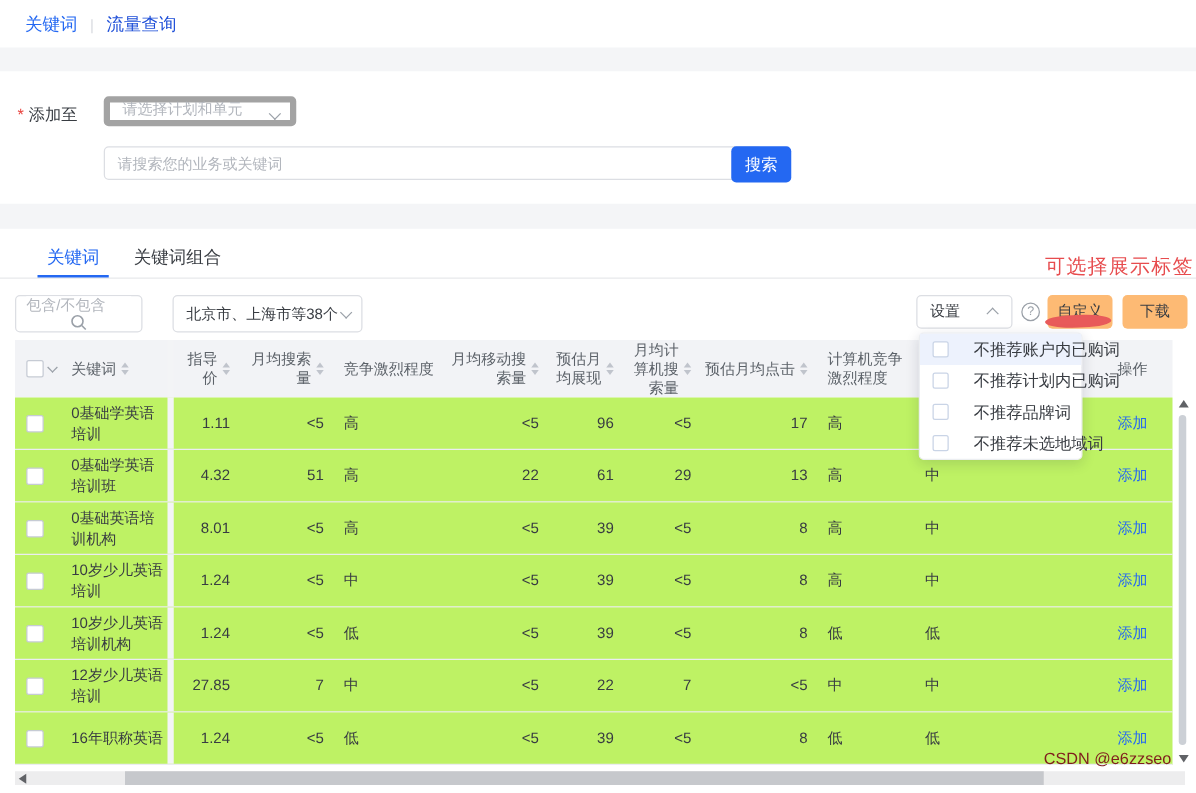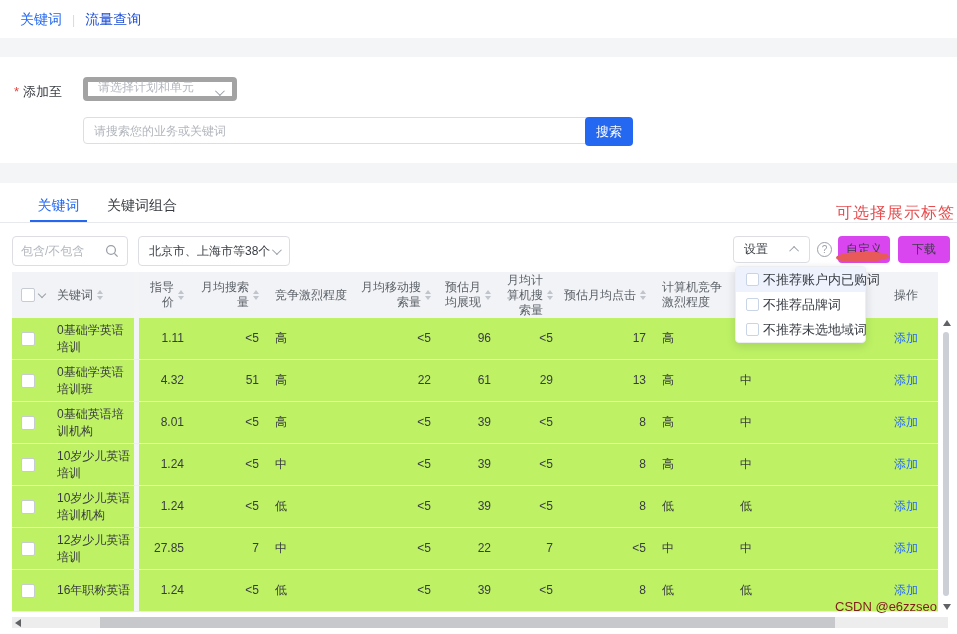--- a/index.html
+++ b/index.html
@@ -40,31 +40,31 @@
   .tabs-line { left:0; top:222px; width:957px; height:1px; background:#e7e9ec; }
   .tab { top:192px; height:30px; line-height:26px; font-size:14px; cursor:pointer; text-align:center; }
   .tab1 { left:30px; width:57px; }
   .tab2 { left:103px; width:78px; }
   .tab.active { color:#2468f2; border-bottom:2px solid #2468f2; }
 
   .annotation { left:798px; top:203px; font-family:"Liberation Serif","DejaVu Serif",serif;
     font-size:16px; color:#e74c4e; letter-spacing:1px;margin-left:38px; }
 
   
-  .contain-box { left:12px; top:236px; width:116px; height:30px; border:1px solid #dcdee3; border-radius:4px;
-    display:flex; align-items:center; padding:0 8px; background:#fff; }
+  .contain-box { left:12px; top:236px; width:102px; height:30px; border:1px solid #dcdee3; border-radius:4px;
+    display:flex; align-items:center; padding:0 8px; background:#fff;flex-direction:column; }
   .contain-box input { border:none; outline:none; width:84px; font-size:12px; font-family:inherit; color:#383c42; }
   .contain-box input::placeholder { color:#b2b6bd; }
   .region-select { left:138px; top:236px; width:152px; height:30px; border:1px solid #dcdee3; border-radius:4px;
     display:flex; align-items:center; justify-content:space-between; padding:0 10px; background:#fff; cursor:pointer; }
   .settings-box { left:733px; top:236px; width:77px; height:27px; border:1px solid #dcdee3; border-radius:4px;
     display:flex; align-items:center; justify-content:space-between; padding:0 10px; background:#fff; cursor:pointer; }
   .help-icon { left:817px; top:242px; width:15px; height:15px; border:1px solid #9aa0a8; border-radius:50%;
     color:#9aa0a8; font-size:10px; text-align:center; line-height:13px; cursor:pointer; }
-  .gray-btn { top:236px; width:52px; height:27px; background:#d946ef; border:none; border-radius:4px;
+  .gray-btn { top:236px; width:52px; height:27px; background:#fdba74; border:none; border-radius:4px;
     font-size:12px; color:#383c42; cursor:pointer; font-family:inherit;text-align:center; }
   .customize-btn { left:838px; }
   .download-btn { left:898px; }
   .red-swoosh { left:836px; top:252px; width:53px; height:10px; background:#e85a5a; border-radius:50% / 60%;
     transform:rotate(-1.5deg); z-index:30; pointer-events:none; }
 
   
   .table { left:12px; top:272px; width:926px; }
   .t-head, .t-row { display:grid;
     grid-template-columns:38px 89px 53px 75px 92px 80px 60px 62px 93px 78px 67px 75px 64px; }
@@ -82,21 +82,21 @@
   .sorter i { width:0; height:0; border-left:3.5px solid transparent; border-right:3.5px solid transparent; }
   .sorter .up { border-bottom:4px solid #c0c4cc; }
   .sorter .dn { border-top:4px solid #c0c4cc; }
   .hd-chev { width:6px; height:6px; border-right:1.5px solid #9aa0a8; border-bottom:1.5px solid #9aa0a8;
     transform:rotate(45deg); display:inline-block; margin-top:-3px; cursor:pointer; }
   .add-link { color:#2468f2; cursor:pointer; }
 
   
   .menu { left:735px; top:266px; width:131px; background:#fff; border:1px solid #eceef1; border-radius:4px;
     box-shadow:0 3px 10px rgba(20,30,60,.14); z-index:40; padding:0; }
-  .menu-item { height:25px; display:flex; align-items:center; gap:4px; padding:0 10px; font-size:13px;
+  .menu-item { height:25px; display:flex; align-items:center; gap:20px; padding:0 10px; font-size:13px;
     color:#383c42; cursor:pointer; white-space:nowrap; }
   .menu-item.hl { background:#edf2fd; }
   .menu-cb { width:13px; height:13px; border:1px solid #c9d4e6; border-radius:2px; background:#fff; flex:none; }
 
   
   .vscroll { left:941px; top:318px; width:10px; height:294px; z-index:20; }
   .vthumb { position:absolute; left:2px; top:14px; width:6px; height:264px; background:#ccd0d6; border-radius:3px; cursor:pointer; }
   .tri { position:absolute; width:0; height:0; cursor:pointer; }
   .tri-up { left:2px; top:2px; border-left:4px solid transparent; border-right:4px solid transparent; border-bottom:6px solid #606266; }
   .tri-dn { left:2px; bottom:2px; border-left:4px solid transparent; border-right:4px solid transparent; border-top:6px solid #606266; }
@@ -363,20 +363,24 @@
     </div>
 </div>
 
 <div class="abs menu" id="menu">
     <div class="menu-item hl">
       <span class="menu-cb"></span>
       <span>不推荐账户内已购词</span>
     </div>
     <div class="menu-item">
       <span class="menu-cb"></span>
+      <span>不推荐计划内已购词</span>
+    </div>
+    <div class="menu-item">
+      <span class="menu-cb"></span>
       <span>不推荐品牌词</span>
     </div>
     <div class="menu-item">
       <span class="menu-cb"></span>
       <span>不推荐未选地域词</span>
     </div>
   </div>
 
 <div class="abs vscroll">
   <span class="tri tri-up"></span>

